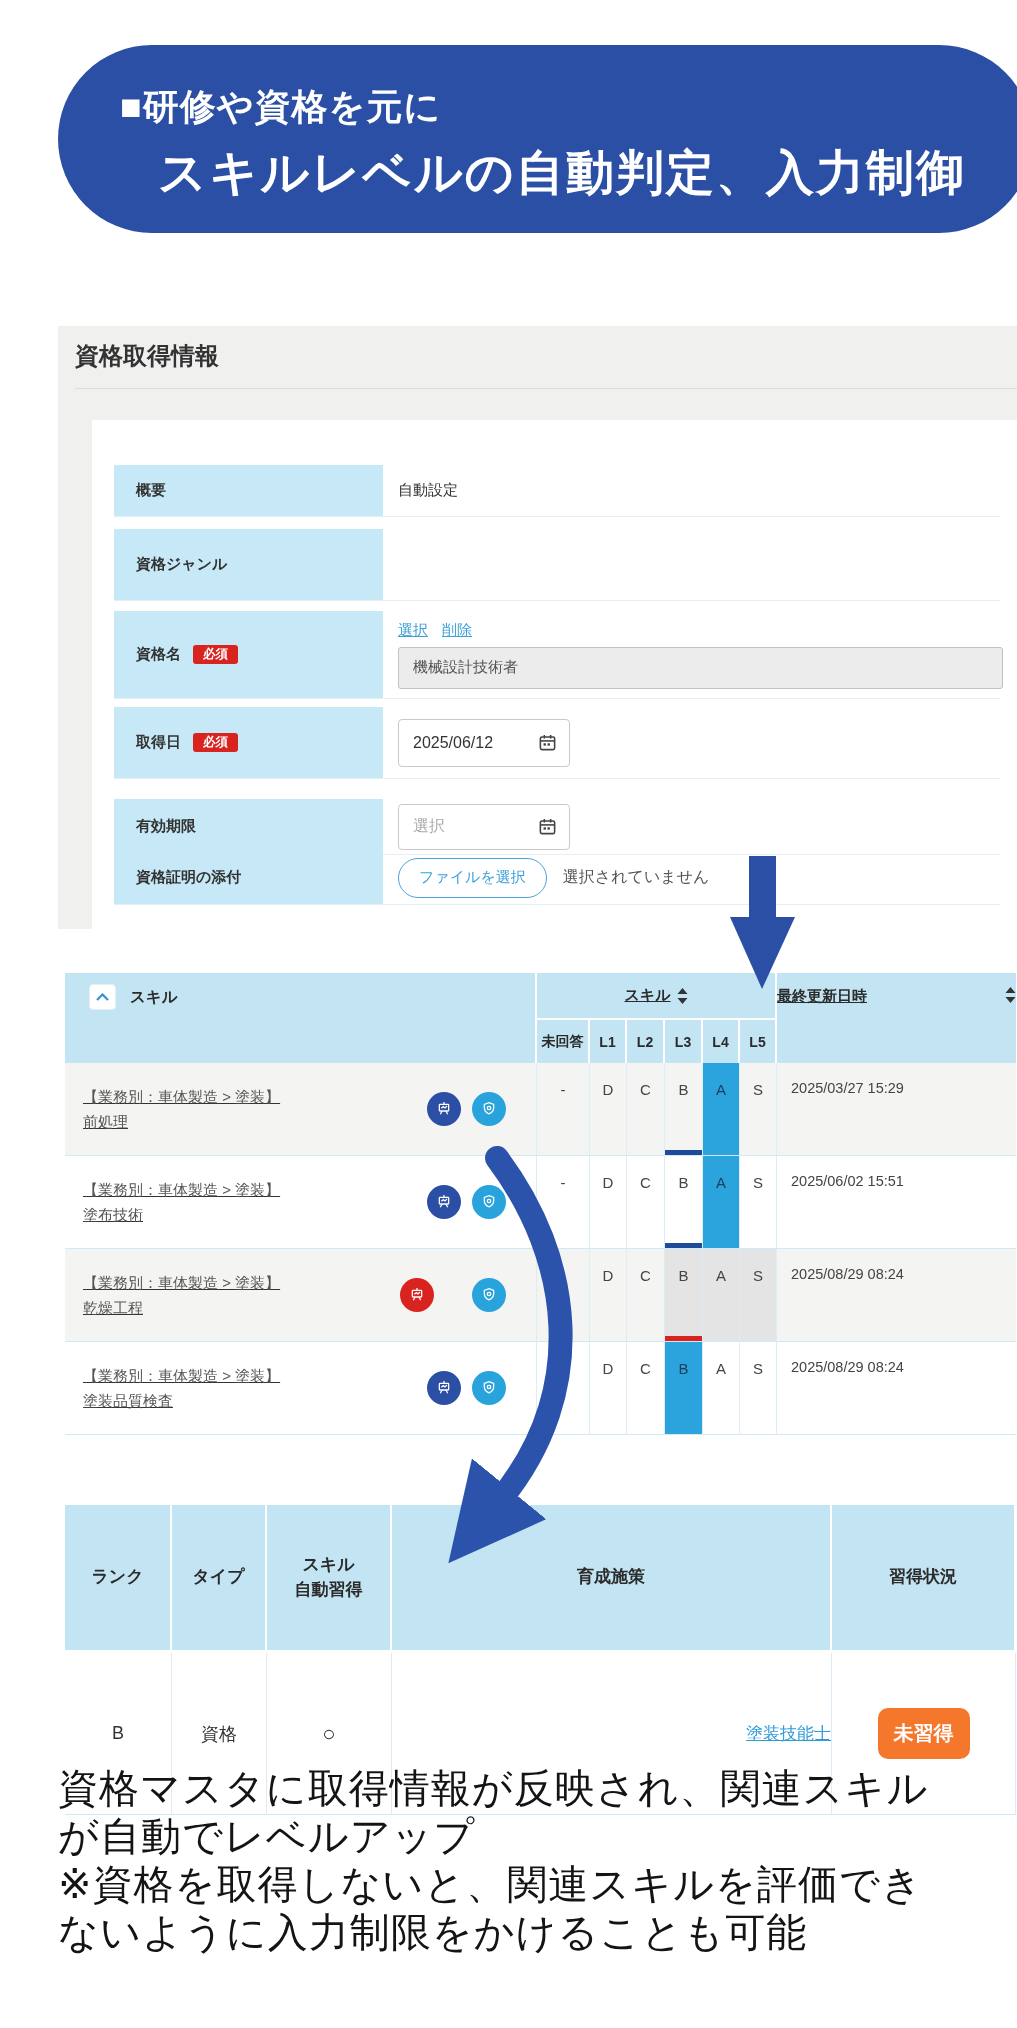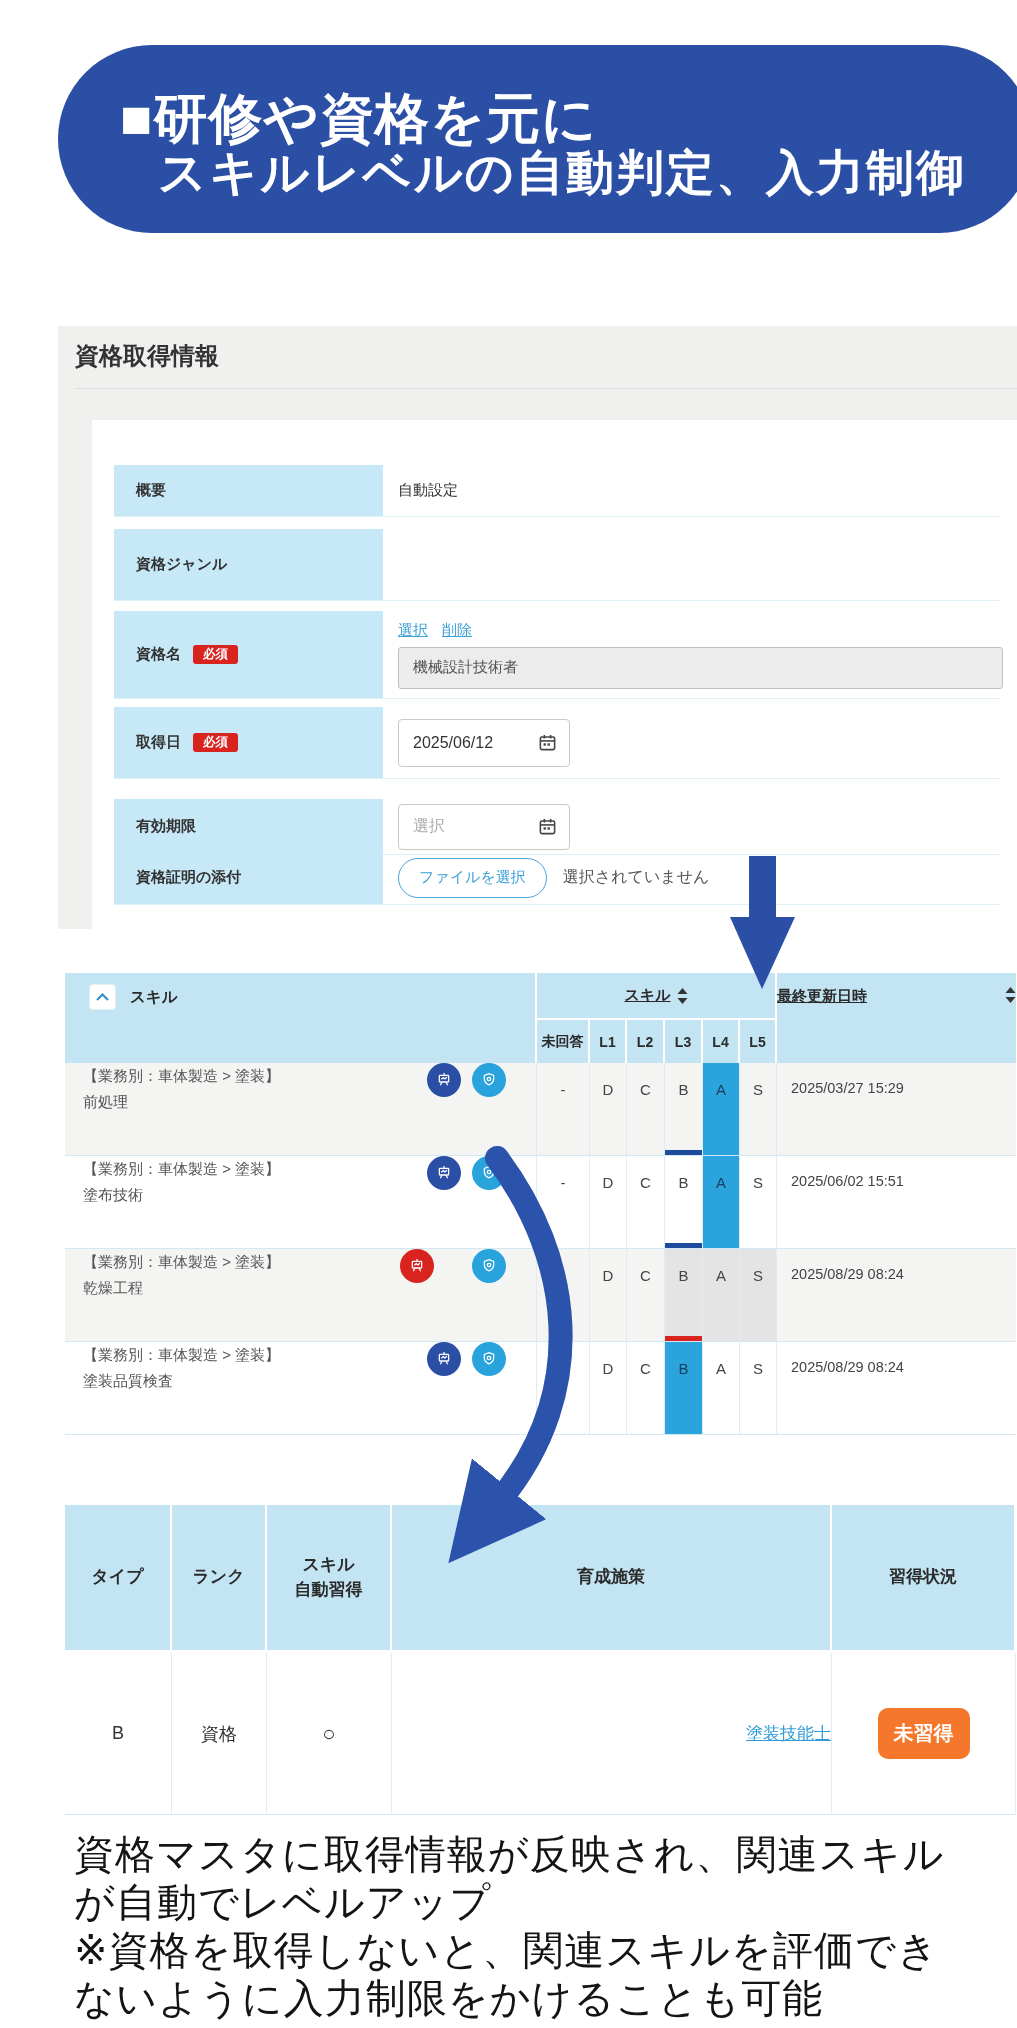--- a/index.html
+++ b/index.html
@@ -3,21 +3,21 @@
 <meta charset="utf-8">
 <style>
   * { margin:0; padding:0; box-sizing:border-box; }
   html,body { background:#fff; }
   body { font-family:"Liberation Sans","DejaVu Sans",sans-serif; color:#333; }
   .page { position:relative; width:1017px; height:2028px; margin:0 auto; overflow:hidden; background:#fff; }
 
   
   .banner { position:absolute; left:58px; top:45px; width:975px; height:188px;
             background:#2b4fa5; border-radius:95px; }
-  .banner-l1 { position:absolute; left:62px; top:38px; font-size:54px; font-weight:700; color:#fff; letter-spacing:1px; }
+  .banner-l1 { position:absolute; left:62px; top:38px; font-size:36px; font-weight:700; color:#fff; letter-spacing:1px; }
   .banner-l2 { position:absolute; left:100px; top:96px; font-size:48px; font-weight:700; color:#fff; letter-spacing:2px; white-space:nowrap; }
 
   
   .panel { position:absolute; left:58px; top:326px; width:959px; height:603px; background:#f0f0ef; }
   .panel-title { position:absolute; left:17px; top:14px; font-size:24px; font-weight:700; color:#333; }
   .panel-divider { position:absolute; left:17px; top:62px; right:0; height:1px; background:#dcdcdc; }
   .card { position:absolute; left:34px; top:94px; width:925px; height:509px; background:#fff; }
 
   .frow { position:absolute; left:22px; width:886px; display:flex; border-bottom:1px solid #dff0f9; }
   .flabel { width:269px; background:#c7e8f6; display:flex; align-items:center; padding-left:22px;
@@ -53,21 +53,21 @@
            border-bottom:2px solid #fff; border-right:2px solid #fff; }
   .h-right { grid-column:8; grid-row:1/3; display:flex; align-items:flex-start; justify-content:space-between; padding-top:14px; gap:6px; }
   .sort-label { font-size:15px; font-weight:700; color:#2b2b2b; text-decoration:underline; cursor:pointer; }
   .h-sub { grid-row:2; display:flex; align-items:center; justify-content:center; font-size:14px; font-weight:700;
            color:#2b2b2b; border-right:2px solid #fff; }
   .sort-icon { display:flex; flex-direction:column; line-height:0; }
 
   .bcell { border-bottom:1px solid #cfe9f5; }
   .row-a { background:#f4f4f3; }
   .row-b { background:#fff; }
-  .namecell { display:flex; align-items:flex-start; justify-content:space-between; padding:0 30px 0 18px; border-right:1px solid #dcedf6; }
+  .namecell { display:flex; align-items:center; justify-content:space-between; padding:0 30px 0 18px; border-right:1px solid #dcedf6;text-decoration:underline; }
   .nametext { font-size:15px; color:#555; line-height:1.7; }
   .iconpair { display:flex; gap:11px; align-items:center; }
   .cicon { width:34px; height:34px; border-radius:50%; display:flex; align-items:center; justify-content:center; flex-shrink:0; }
   .ci-blue { background:#2b4fa5; } .ci-red { background:#d9231f; } .ci-cyan { background:#29a3dc; }
   .lvl { display:flex; justify-content:center; align-items:flex-start; padding-top:18px; font-size:15px; color:#444;
          border-right:1px solid #dcedf6; position:relative; }
   .lvl.hl { background:#2ba3dd; color:#1c3f60; }
   .lvl.dis { background:#e4e4e4; }
   .lvl.ul-navy::after, .lvl.ul-red::after { content:""; position:absolute; left:0; right:0; bottom:0; height:5px; }
   .lvl.ul-navy::after { background:#1d4a9b; }
@@ -82,22 +82,22 @@
         white-space:pre-line; line-height:1.45; }
   .rh:last-child { border-right:none; }
   .rb { background:#fff; display:flex; align-items:center; justify-content:center; font-size:18px; color:#333;
         border-right:1px solid #dcedf6; border-bottom:1px solid #cfe9f5; }
   .rb.left { justify-content:flex-end; padding-left:20px; }
   .mlink { font-size:17px; color:#2f9cd8; text-decoration:underline; cursor:pointer; }
   .badge { background:#f4772c; color:#fff; font-size:20px; font-weight:700; padding:12px 16px; border-radius:10px; }
   .circle-mark { font-size:22px; color:#333; }
 
   
-  .footer { position:absolute; left:58px; top:1830px; width:905px; font-size:40px; color:#141414;
-            line-height:1.2; letter-spacing:1px; white-space:pre-line; font-weight:500;margin-left:16px; }
+  .footer { position:absolute; left:58px; top:1764px; width:905px; font-size:40px; color:#141414;
+            line-height:1.2; letter-spacing:1px; white-space:pre-line; font-weight:500; }
 
   .overlay { position:absolute; left:0; top:0; pointer-events:none; }
 </style>
 </head>
 <body>
 
 <div class="page">
 
   <div class="banner">
     <div class="banner-l1">■研修や資格を元に</div>
@@ -344,22 +344,22 @@
     <div class="bcell row-b lvl" style="grid-row:6;grid-column:2">-</div>
     <div class="bcell row-b lvl" style="grid-row:6;grid-column:3">D</div>
     <div class="bcell row-b lvl" style="grid-row:6;grid-column:4">C</div>
     <div class="bcell row-b lvl hl" style="grid-row:6;grid-column:5">B</div>
     <div class="bcell row-b lvl" style="grid-row:6;grid-column:6">A</div>
     <div class="bcell row-b lvl" style="grid-row:6;grid-column:7">S</div>
     <div class="bcell row-b datecell" style="grid-row:6;grid-column:8">2025/08/29 08:24</div>
   </div>
 
   <div class="rtable">
+    <div class="rh">ランク</div>
     <div class="rh">タイプ</div>
-    <div class="rh">ランク</div>
     <div class="rh">スキル
 自動習得</div>
     <div class="rh">育成施策</div>
     <div class="rh">習得状況</div>
 
     <div class="rb">B</div>
     <div class="rb">資格</div>
     <div class="rb">
       <span class="circle-mark">○</span>
     </div>

